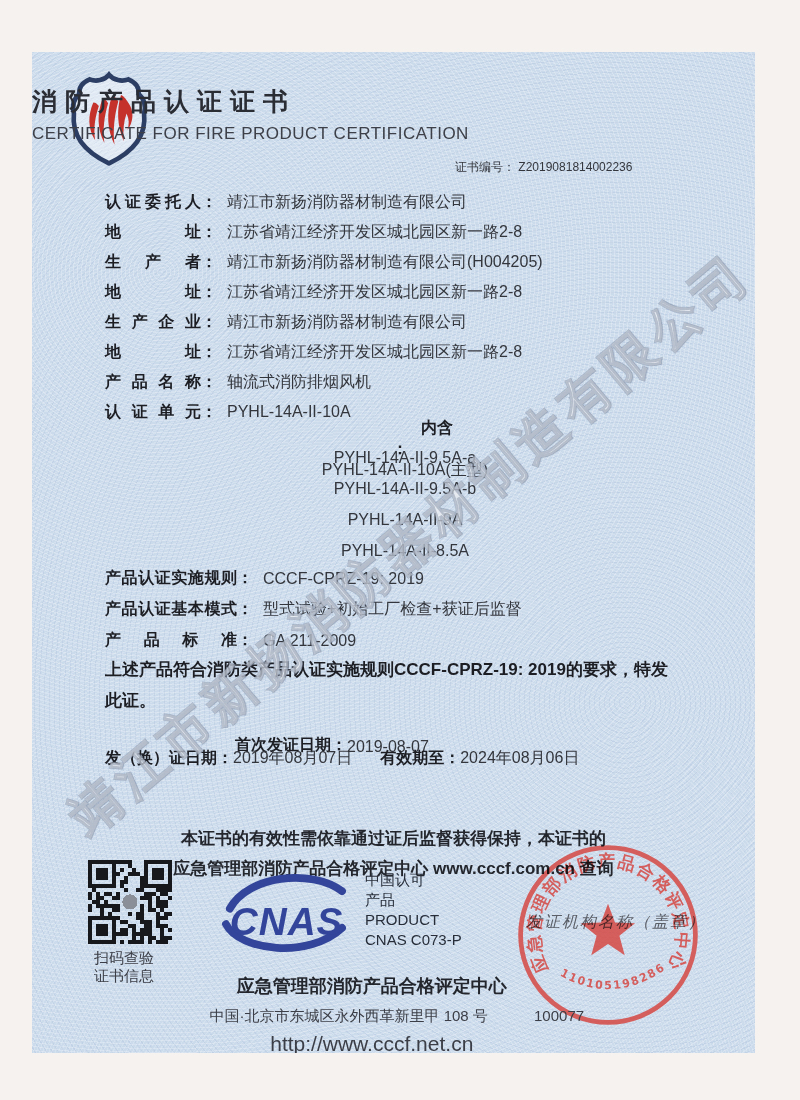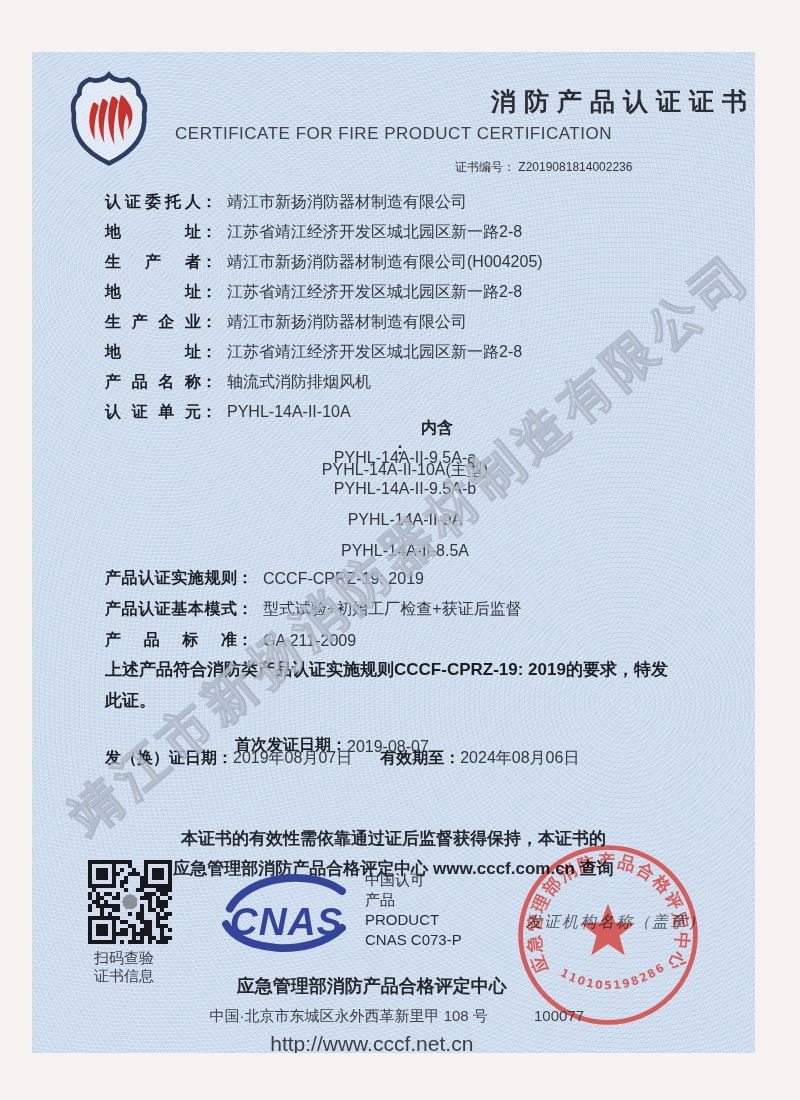--- a/index.html
+++ b/index.html
@@ -24,25 +24,25 @@
     transform:translate(-50%,-50%) rotate(-40deg);
     white-space:nowrap;font-size:52px;font-weight:bold;letter-spacing:6px;
     color:rgba(255,255,255,.62);
     -webkit-text-stroke:1.5px rgba(122,135,158,.45);
     text-shadow:1px 1px 1px rgba(120,132,155,.25);
   }
   .content{position:absolute;inset:0;z-index:2;}
   
   .logo{position:absolute;left:30px;top:19px;width:94px;height:96px;}
   .title{
-    position:absolute;left:0;top:33px;width:100%;text-align:right;
+    position:absolute;left:0;top:33px;width:100%;text-align:left;
     font-size:25px;font-weight:600;letter-spacing:8px;color:#2b2d34;
   }
   .subtitle{
-    position:absolute;left:0;top:72px;width:100%;text-align:center;
+    position:absolute;left:0;top:72px;width:100%;
     font-size:17px;letter-spacing:.5px;color:#3d4048;
   }
   .certno{position:absolute;left:423px;top:107px;font-size:12px;color:#33363d;}
   
   .fields-block{position:absolute;left:73px;top:135px;width:600px;}
   .frow{display:flex;align-items:center;height:30px;font-size:16px;}
   .flabel{
     display:inline-block;width:96px;font-weight:bold;color:#1c1e24;
     text-align:justify;text-align-last:justify;
   }

